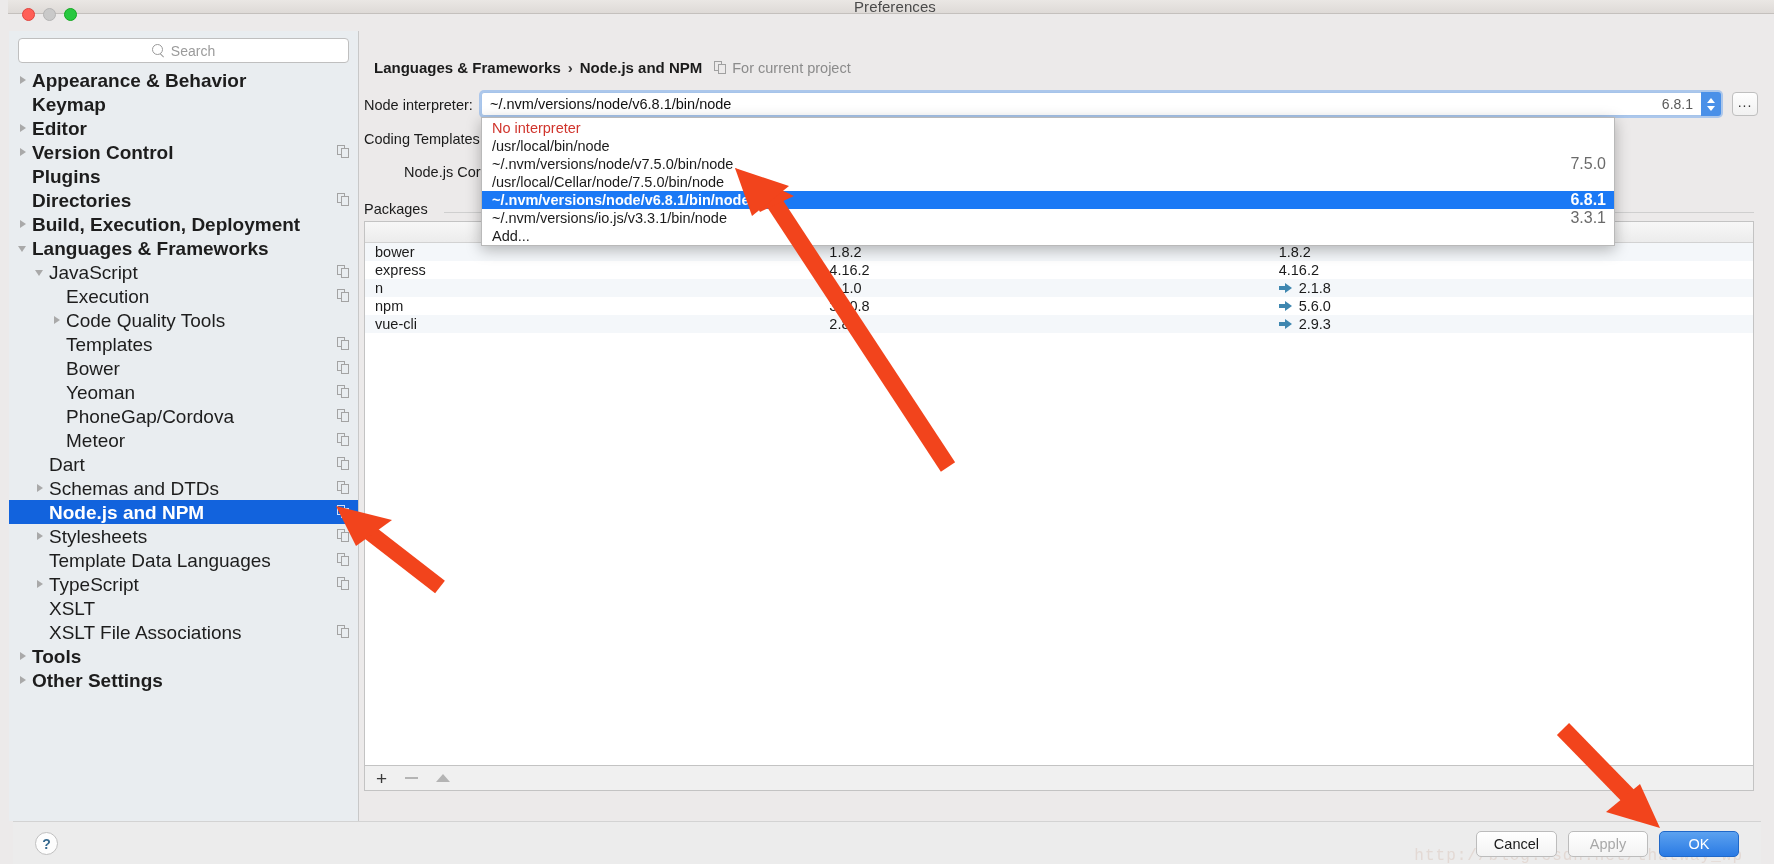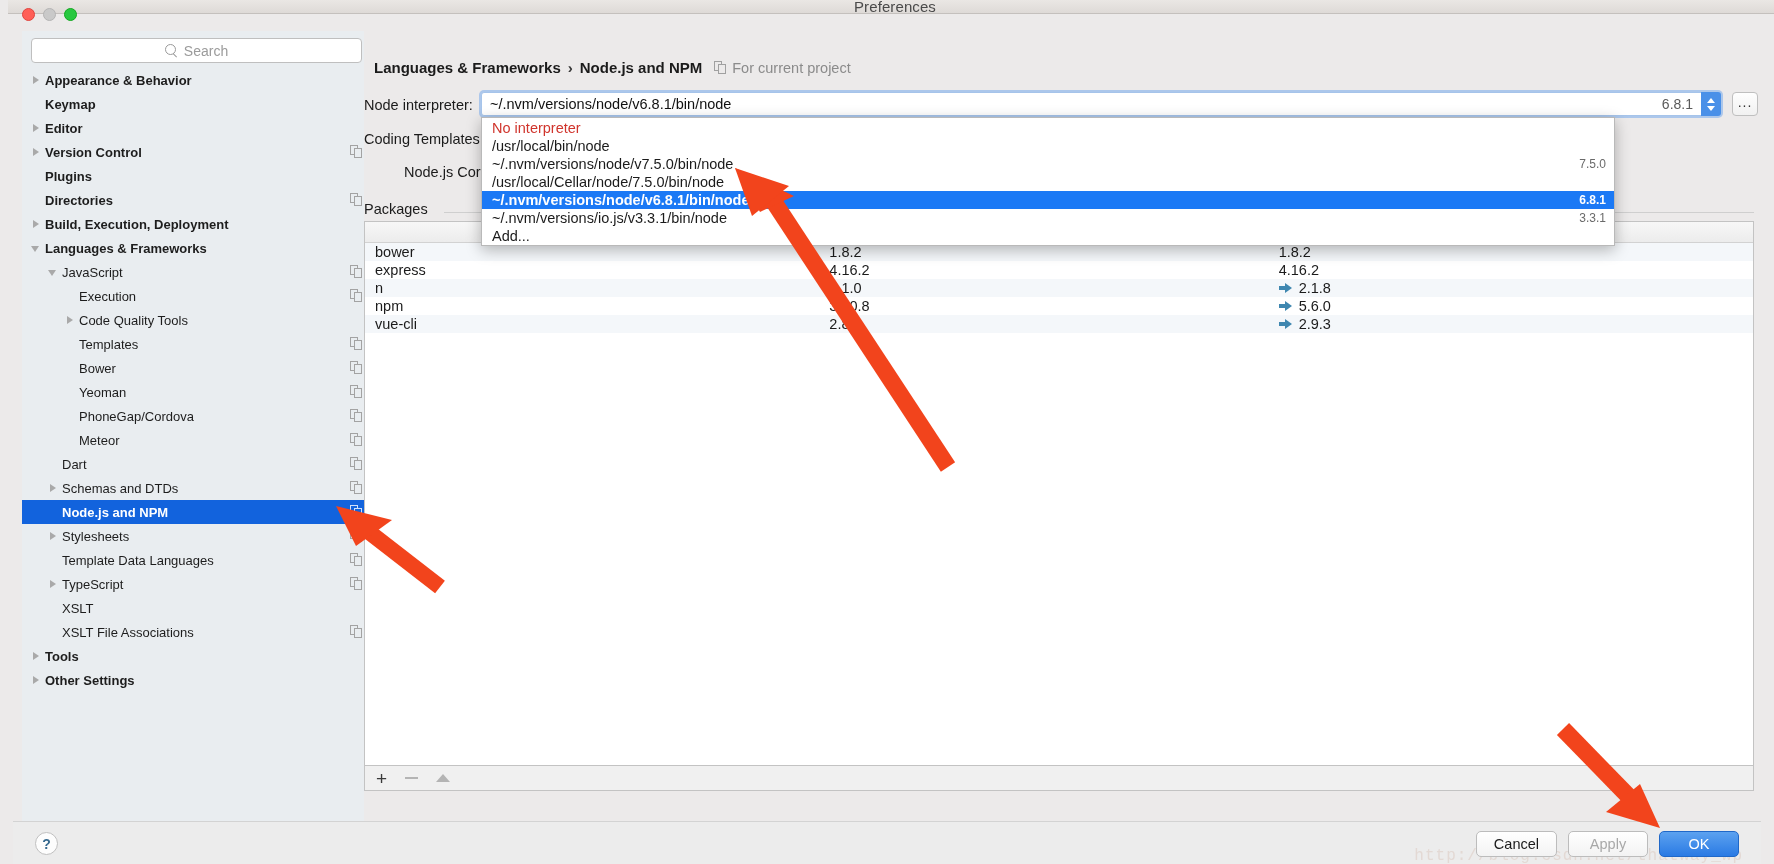--- a/index.html
+++ b/index.html
@@ -30,21 +30,21 @@
     position: absolute; left: 14px; top: 8px;
     display: flex; gap: 8px; align-items: center;
   }
   .dot { width: 13px; height: 13px; border-radius: 50%; }
   .dot.red { background: #ff5f57; border: 1px solid #e0443e; }
   .dot.yellow { background: #c9c9c9; border: 1px solid #b4b4b4; }
   .dot.green { background: #28c840; border: 1px solid #13a921; }
 
   
   .sidebar {
-    position: absolute; left: 22px; top: 31px; width: 350px; height: 790px;
+    position: absolute; left: 9px; top: 31px; width: 350px; height: 790px;
     background: #e9edf0;
     border-right: 1px solid #c8c8c8;
     overflow: hidden;
   }
   .search-wrap {
     margin: 7px 9px 5px 9px;
     height: 25px;
     background: #ffffff;
     border: 1px solid #bfbfbf;
     border-radius: 4px;
@@ -61,21 +61,21 @@
     content: ""; position: absolute; left: 8px; top: 8.5px;
     width: 5px; height: 1.4px; background: #9a9a9a; transform: rotate(45deg);
     transform-origin: left center;
   }
   .search-ph { font-size: 14px; color: #9b9b9b; }
 
   .tree { margin-top: 4px; }
   .tree-row {
     height: 24px; display: flex; align-items: center;
     position: relative; padding-right: 6px;
-    font-size: 13px; color: #1d1d1d; white-space: nowrap;
+    font-size: 19px; color: #1d1d1d; white-space: nowrap;
   }
   .tree-row.selected { background: #1263dd; }
   .tree-row.selected .tree-label { color: #ffffff; font-weight: bold; }
   .tree-row.bold .tree-label { font-weight: bold; }
   .twisty {
     width: 12px; height: 12px; flex: 0 0 12px; position: relative;
     margin-right: 3px;
   }
   .twisty.right::after {
     content: ""; position: absolute; left: 3px; top: 2px;
@@ -172,21 +172,21 @@
     background: #ffffff;
     border: 1px solid #b9b9b9;
     box-shadow: 0 4px 14px rgba(0,0,0,.28);
     z-index: 40;
     padding: 1px 0 0 0;
   }
   .dd-item {
     height: 18px; display: flex; align-items: center;
     font-size: 14.5px; color: #1b1b1b; padding: 0 8px 0 10px; white-space: nowrap;
   }
-  .dd-item .dd-ver { margin-left: auto; font-size: 12px; color: #6a6a6a; }
+  .dd-item .dd-ver { margin-left: auto; font-size: 16px; color: #6a6a6a; }
   .dd-item.danger { color: #d0342c; }
   .dd-item.selected { background: #1b79f5; color: #ffffff; font-weight: bold; }
   .dd-item.selected .dd-ver { color: #ffffff; font-weight: bold; }
 
   
   .pkg-table {
     position: absolute; left: 0px; top: 190px; width: 1390px; height: 545px;
     background: #ffffff; border: 1px solid #c3c3c3;
     overflow: hidden;
   }

